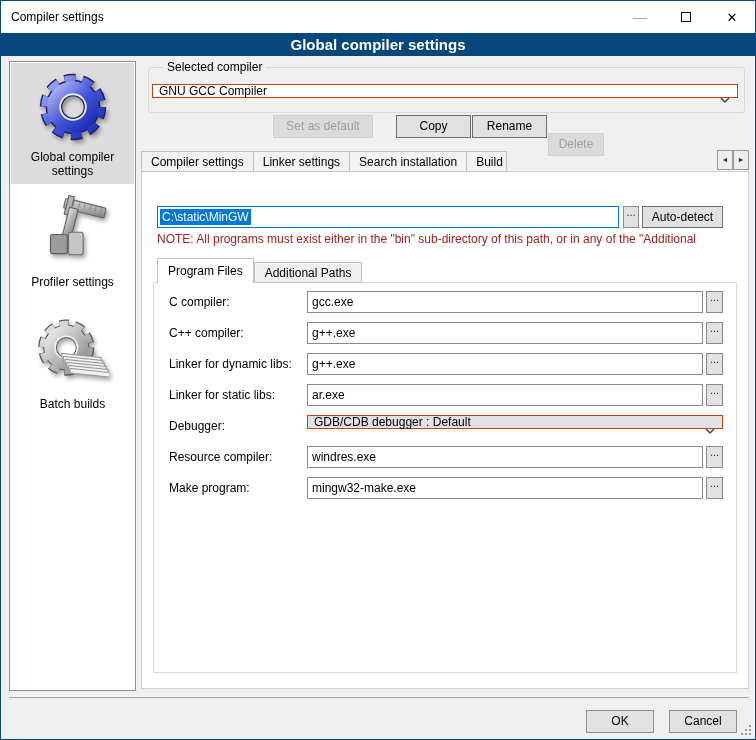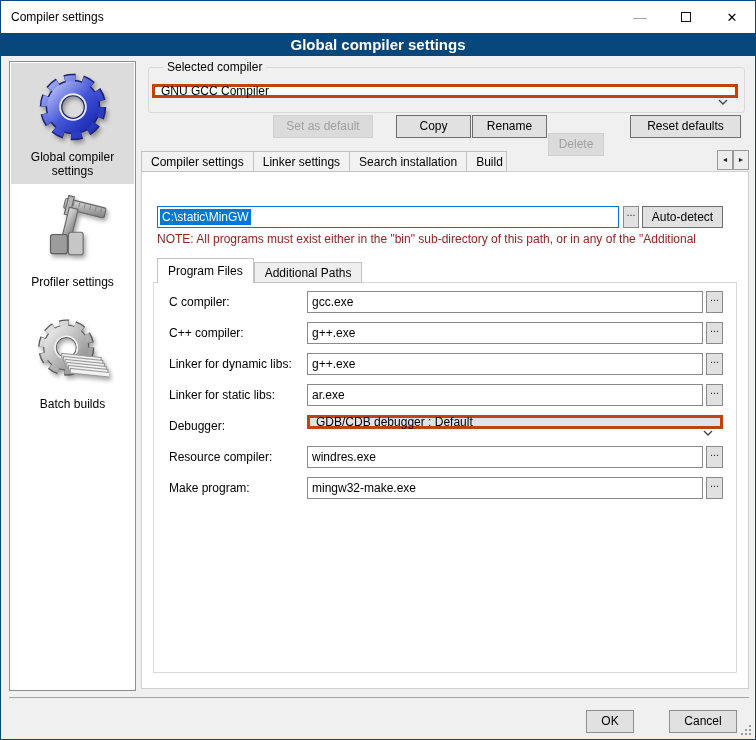--- a/index.html
+++ b/index.html
@@ -32,21 +32,21 @@
 
   
   .groupbox{position:absolute;border:1px solid #D9D9D9;border-radius:3px;}
   .grouplabel{position:absolute;top:-8px;left:14px;font-size:12px;padding:0 4px;color:#000;}
   .g-selcomp{left:147px;top:66px;width:597px;height:46px;}
   .g-selcomp .grouplabel{background:#F0F0F0;}
   .g-install{left:147px;top:184px;width:590px;height:66px;overflow:hidden;border-radius:0;}
   .g-install .grouplabel{background:#FFF;}
 
   
-  .combo{background:#fff;border:3px solid #c2410c;height:14px;display:flex;align-items:center;
+  .combo{background:#fff;border:1px solid #c2410c;height:14px;display:flex;align-items:center;
          font-size:12px;padding-left:6px;position:relative;}
   .combo .chev{position:absolute;right:7px;top:7px;}
   .combo1{position:absolute;left:151px;top:83px;width:586px;}
   .combo.gray{background:#E2E2E2;}
 
   
   .btn{position:absolute;height:23px;background:#E1E1E1;border:1px solid #6E6E6E;font-size:12px;
        color:#000;text-align:center;line-height:21px;}
   .btn.disabled{background:#DBDBDB;border-color:#D0D0D0;color:#A0A0A0;}
   .b-setdef{left:272px;top:114px;width:100px;}
@@ -97,21 +97,21 @@
   .r0l{top:294px;} .r0{top:290px;}
   .r1l{top:325px;} .r1{top:321px;}
   .r2l{top:356px;} .r2{top:352px;}
   .r3l{top:387px;} .r3{top:383px;}
   .r4l{top:418px;} .r4{top:414px;}
   .r5l{top:449px;} .r5{top:445px;}
   .r6l{top:480px;} .r6{top:476px;}
 
   
   .separator{position:absolute;left:8px;top:696px;width:740px;height:1px;background:#A5A5A5;}
-  .b-ok{left:585px;top:709px;width:48px;border-color:#8F8F8F;}
+  .b-ok{left:585px;top:709px;width:68px;border-color:#8F8F8F;}
   .b-cancel{left:668px;top:709px;width:68px;border-color:#8F8F8F;}
   .grip{position:absolute;right:4px;bottom:4px;width:12px;height:12px;}
   .grip::after{content:"";position:absolute;right:0;bottom:0;width:2px;height:2px;background:#9A9A9A;
       box-shadow:0 -4px #9A9A9A,0 -8px #9A9A9A,-4px 0 #9A9A9A,-4px -4px #9A9A9A,-8px 0 #9A9A9A;}
 </style>
 </head>
 <body>
 
 <div id="window">
 
@@ -214,21 +214,20 @@
       <svg width="10" height="6" viewBox="0 0 10 6">
           <polyline points="1,1 5,5 9,1" fill="none" stroke="#444" stroke-width="1.4"></polyline>
         </svg>
     </span>
   </div>
 
   <div class="btn disabled b-setdef">Set as default</div>
   <div class="btn b-copy">Copy</div>
   <div class="btn b-rename">Rename</div>
   <div class="btn disabled b-delete">Delete</div>
-  <div class="btn b-reset">Reset defaults</div>
 
   <div class="tabstrip">
     <div class="tab">Compiler settings</div>
     <div class="tab">Linker settings</div>
     <div class="tab">Search installation</div>
     <div class="tab clipped">Build</div>
   </div>
   <div class="tab-scroll ts-left">
     <span>◄</span>
   </div>

